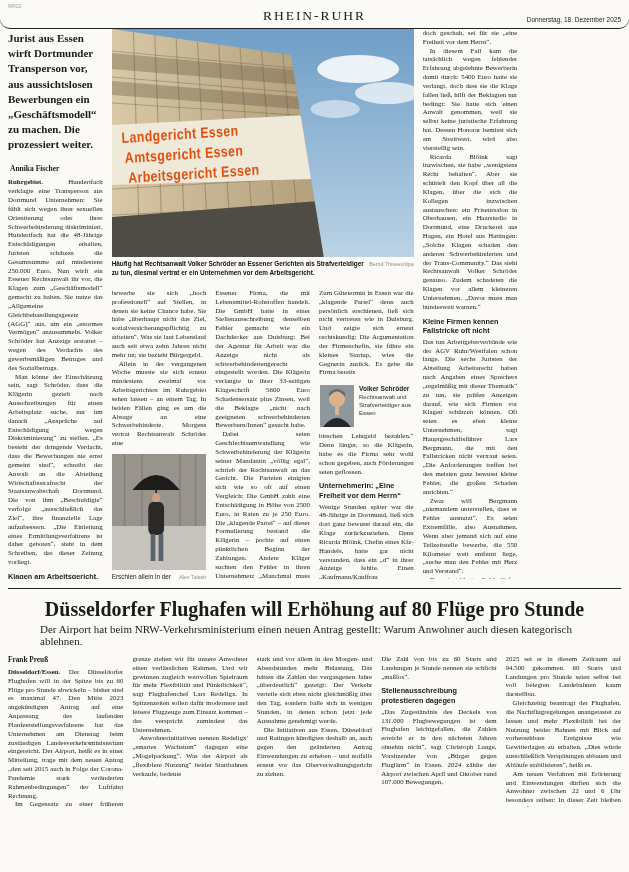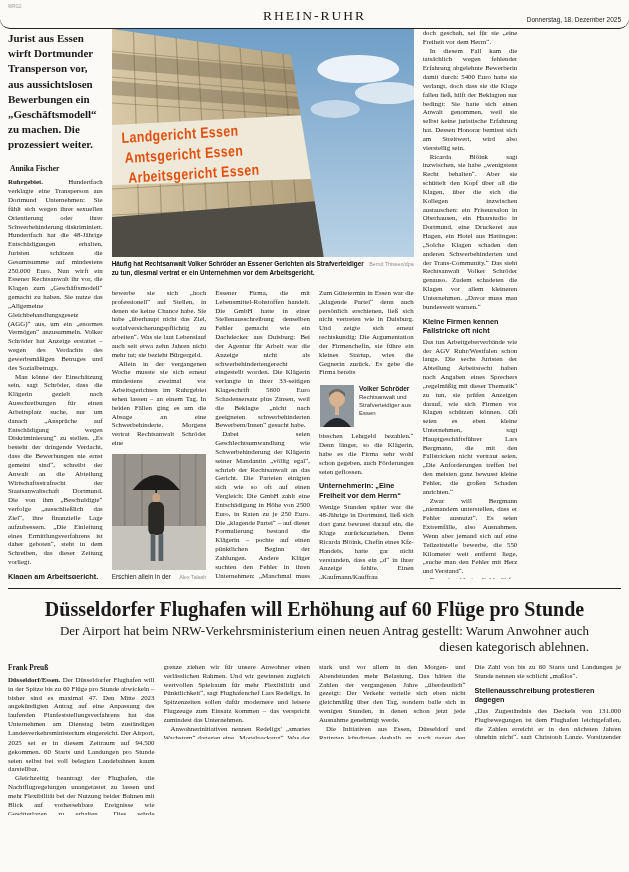--- a/index.html
+++ b/index.html
@@ -46,22 +46,22 @@
   .quote-attrib { display:flex; gap:5px; margin-top:7px; align-items:flex-start; }
   .quote-attrib svg { width:34px; height:42px; flex:none; display:block; }
   .qname { font-family:"Liberation Sans",sans-serif; font-weight:700; font-size:6.6px; }
   .qrole { font-family:"Liberation Sans",sans-serif; font-size:6px; color:#333; line-height:1.35; margin-top:1px; }
   .tagline { font-style:italic; font-weight:700; font-size:6.6px; text-align:right; }
 
   .divider { border:none; border-top:1px solid #222; margin:9px 8px 0; }
 
   
   .a2-head { text-align:center; font-size:20px; font-weight:700; padding:9px 8px 2px; }
-  .a2-deck { text-align:right; font-size:13px; padding:0 40px 8px; }
-  .a2-grid { display:grid; grid-template-columns:repeat(4,1fr); column-gap:9px;
+  .a2-deck { text-align:left; font-size:11px; padding:0 40px 8px; }
+  .a2-grid { display:grid; grid-template-columns:repeat(5,1fr); column-gap:9px;
              padding:0 8px; height:152px; }
   .a2-grid > div { overflow:hidden; }
   .byline2 { font-size:7.3px; font-weight:700; margin-bottom:4px; }
 </style>
 </head>
 <body>
 
 <div class="page">
 
   <header class="masthead">
@@ -200,21 +200,21 @@
       <h3 class="subhead">Kleine Firmen kennen Fallstricke oft nicht</h3>
       <p class="body-p">Das tun Arbeitgeberverbände wie der AGV Ruhr/Westfalen schon lange. Die sechs Juristen der Abteilung Arbeitsrecht haben nach Angaben eines Sprechers „regelmäßig mit dieser Thematik“ zu tun, sie prüfen Anzeigen darauf, wie sich Firmen vor Klagen schützen können. Oft seien es eben kleine Unternehmen, sagt Hauptgeschäftsführer Lars Bergmann, die mit den Fallstricken nicht vertraut seien. „Die Anforderungen treffen bei den meisten ganz bewusst kleine Fehler, die großen Schaden anrichten.“</p>
       <p class="body-p">Zwar will Bergmann „niemandem unterstellen, dass er Fehler ausnutzt“. Es seien Extremfälle, also Ausnahmen. Wenn aber jemand sich auf eine Teilzeitstelle bewerbe, die 550 Kilometer weit entfernt liege, „suche man den Fehler mit Herz und Verstand“.</p>
       <p class="body-p">Das eingeklagte Geld dürfen die Kläger übrigens behalten. Nach Rechtsprechung des Bundessozialgerichts dient die Wiedergutmachung nicht dem Lebensunterhalt, sondern ist ein „Ausgleich eines immateriellen Nachteils“ und wird deshalb nicht auf das Bürgergeld angerechnet. Grundsätzlich gilt die „Entschädigung für persönliches Leid“ als anrechnungsfrei.</p>
       <p class="tagline">mit ph</p>
     </div>
   </div>
 
   <hr class="divider">
 
-  <h2 class="a2-head">Düsseldorfer Flughafen will Erhöhung auf 60 Flüge pro Stunde</h2>
+  <h2 class="a2-head">Düsseldorfer Flughafen will Erhöhung auf 80 Flüge pro Stunde</h2>
   <p class="a2-deck">Der Airport hat beim NRW-Verkehrsministerium einen neuen Antrag gestellt: Warum Anwohner auch diesen kategorisch ablehnen.</p>
 
   <div class="a2-grid">
     <div>
       <p class="byline2">Frank Preuß</p>
       <p class="body-p"><b class="dl">Düsseldorf/Essen.</b> <span>Der Düsseldorfer Flughafen will in der Spitze bis zu 60 Flüge pro Stunde abwickeln – bisher sind es maximal 47. Den Mitte 2023 angekündigten Antrag auf eine Anpassung des laufenden Planfeststellungsverfahrens hat das Unternehmen am Dienstag beim zuständigen Landesverkehrsministerium eingereicht. Der Airport, heißt es in einer Mitteilung, trage mit dem neuen Antrag „den seit 2015 auch in Folge der Corona-Pandemie stark veränderten Rahmenbedingungen“ der Luftfahrt Rechnung.</span></p>
       <p class="body-p">Im Gegensatz zu einer früheren Version will der Airport am Genehmigungsrahmen von höchstens 131.000 Starts und Landungen in den Monaten April bis Oktober festhalten. Damit käme der Flughafen einer zentralen Forderung aus der Region nach. „Durch die Beibehaltung der bestehenden Kapazitätsober-</p>
     </div>
     <div>
       <p class="body-p">grenze ziehen wir für unsere Anwohner einen verlässlichen Rahmen. Und wir gewinnen zugleich wertvollen Spielraum für mehr Flexibilität und Pünktlichkeit“, sagt Flughafenchef Lars Redeligx. In Spitzenzeiten sollen dafür modernere und leisere Flugzeuge zum Einsatz kommen – das verspricht zumindest das Unternehmen.</p>

